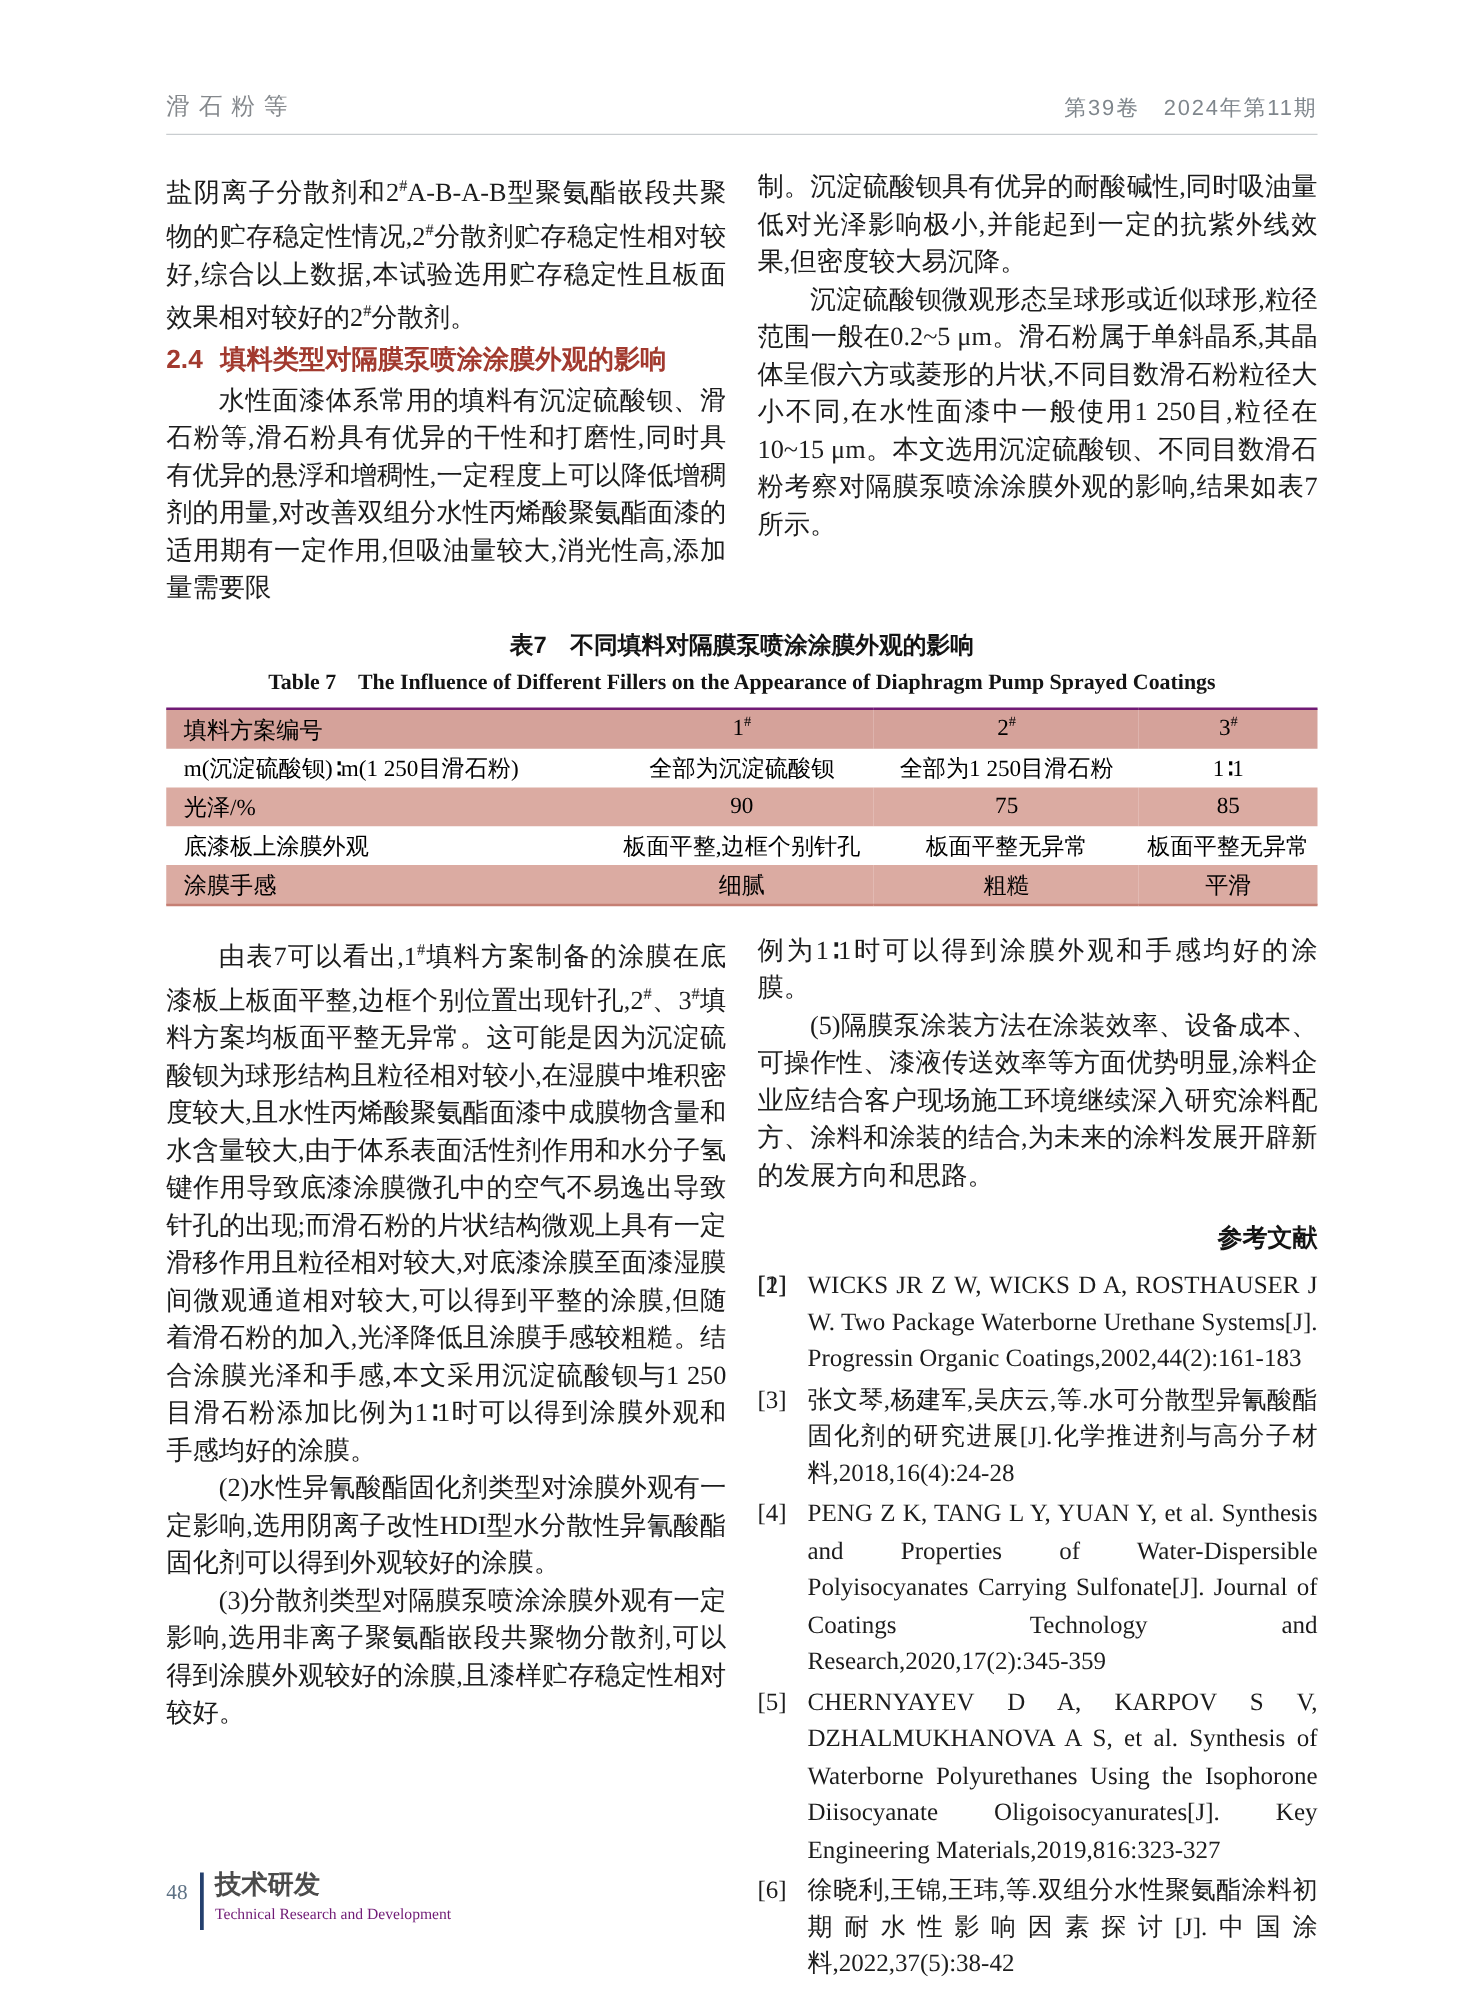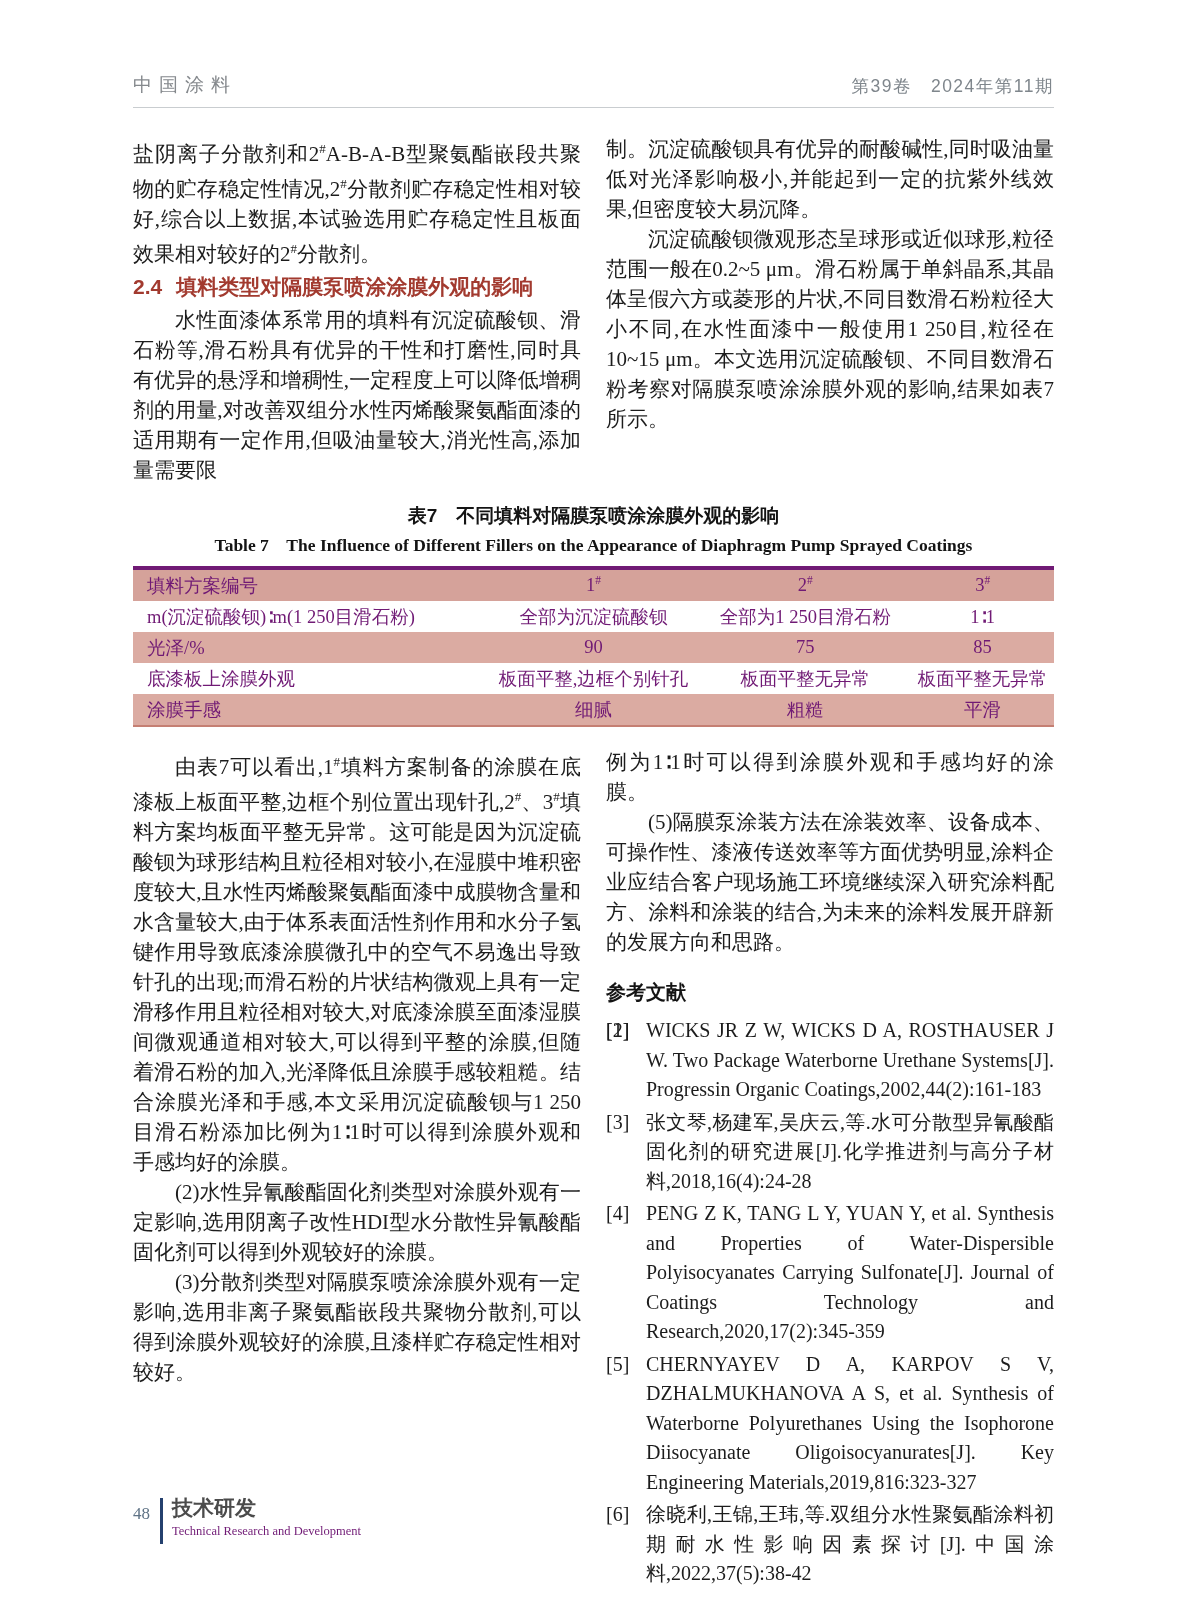--- a/index.html
+++ b/index.html
@@ -30,28 +30,28 @@
   .h3 { font-family:"Liberation Sans", sans-serif; font-weight:bold; color:#ae352a;
         font-size:29px; margin:18px 0 12px; }
   .h3 .num { margin-right:24px; }
 
   
   .table-block { margin-top:18px; }
   .t-title-zh { text-align:center; font-family:"Liberation Sans", sans-serif; font-weight:bold;
                 font-size:19px; color:#141414; }
   .t-title-en { text-align:center; font-weight:bold; font-size:17.5px; margin-top:4px; color:#141414; }
   table.t7 { width:100%; border-collapse:collapse; margin-top:9px; font-size:18.5px;
-             border-top:4px solid #701a75; border-bottom:2.5px solid #c57f73; color:#701a75; }
+             border-top:2px solid #701a75; border-bottom:2.5px solid #c57f73; color:#000000; }
   table.t7 td { padding:3px 6px; height:25px; text-align:center; }
   table.t7 td.label { text-align:left; padding-left:14px; }
   tr.pink  { background:#d5a29a; }
   tr.pink2 { background:#dbaba2; }
 
   
-  .refs-heading { text-align:left; font-family:"Liberation Sans", sans-serif; font-weight:bold;
+  .refs-heading { text-align:right; font-family:"Liberation Sans", sans-serif; font-weight:bold;
                   font-size:20px; margin:22px 0 10px; color:#141414; }
   ul.refs { list-style:none; margin:0; padding:0; }
   ul.refs li { position:relative; padding-left:40px; font-size:20px; line-height:29.5px;
                text-align:justify; margin-bottom:3px; }
   ul.refs .ref-label { position:absolute; left:0; top:0; }
 
   
   .footer { position:absolute; left:133px; top:1496px; display:flex; align-items:flex-start; }
   .page-num { font-size:17px; color:#5e7285; margin-right:10px; margin-top:8px; }
   .footer-bar { width:3px; height:46px; background:#24406e; margin-right:9px; margin-top:2px; }
@@ -59,21 +59,21 @@
                color:#4b4b4b; line-height:1.15; }
   .footer-en { font-size:12.5px; color:#701a75; margin-top:4px; }
 </style>
 </head>
 <body>
 
 <div class="page">
   <div class="content">
 
     <div class="page-header">
-      <span class="journal-name">中国涂料</span>
+      <span class="journal-name">滑石粉等</span>
       <span class="issue-info">第39卷　2024年第11期</span>
     </div>
 
     <div class="cols top">
       <div class="col">
         <p class="body noindent">盐阴离子分散剂和2<sup>#</sup>A-B-A-B型聚氨酯嵌段共聚物的贮存稳定性情况,2<sup>#</sup>分散剂贮存稳定性相对较好,综合以上数据,本试验选用贮存稳定性且板面效果相对较好的2<sup>#</sup>分散剂。</p>
         <div class="h24">
           <span class="num">2.4</span><span>填料类型对隔膜泵喷涂涂膜外观的影响</span>
         </div>
         <p class="body">水性面漆体系常用的填料有沉淀硫酸钡、滑石粉等,滑石粉具有优异的干性和打磨性,同时具有优异的悬浮和增稠性,一定程度上可以降低增稠剂的用量,对改善双组分水性丙烯酸聚氨酯面漆的适用期有一定作用,但吸油量较大,消光性高,添加量需要限</p>

